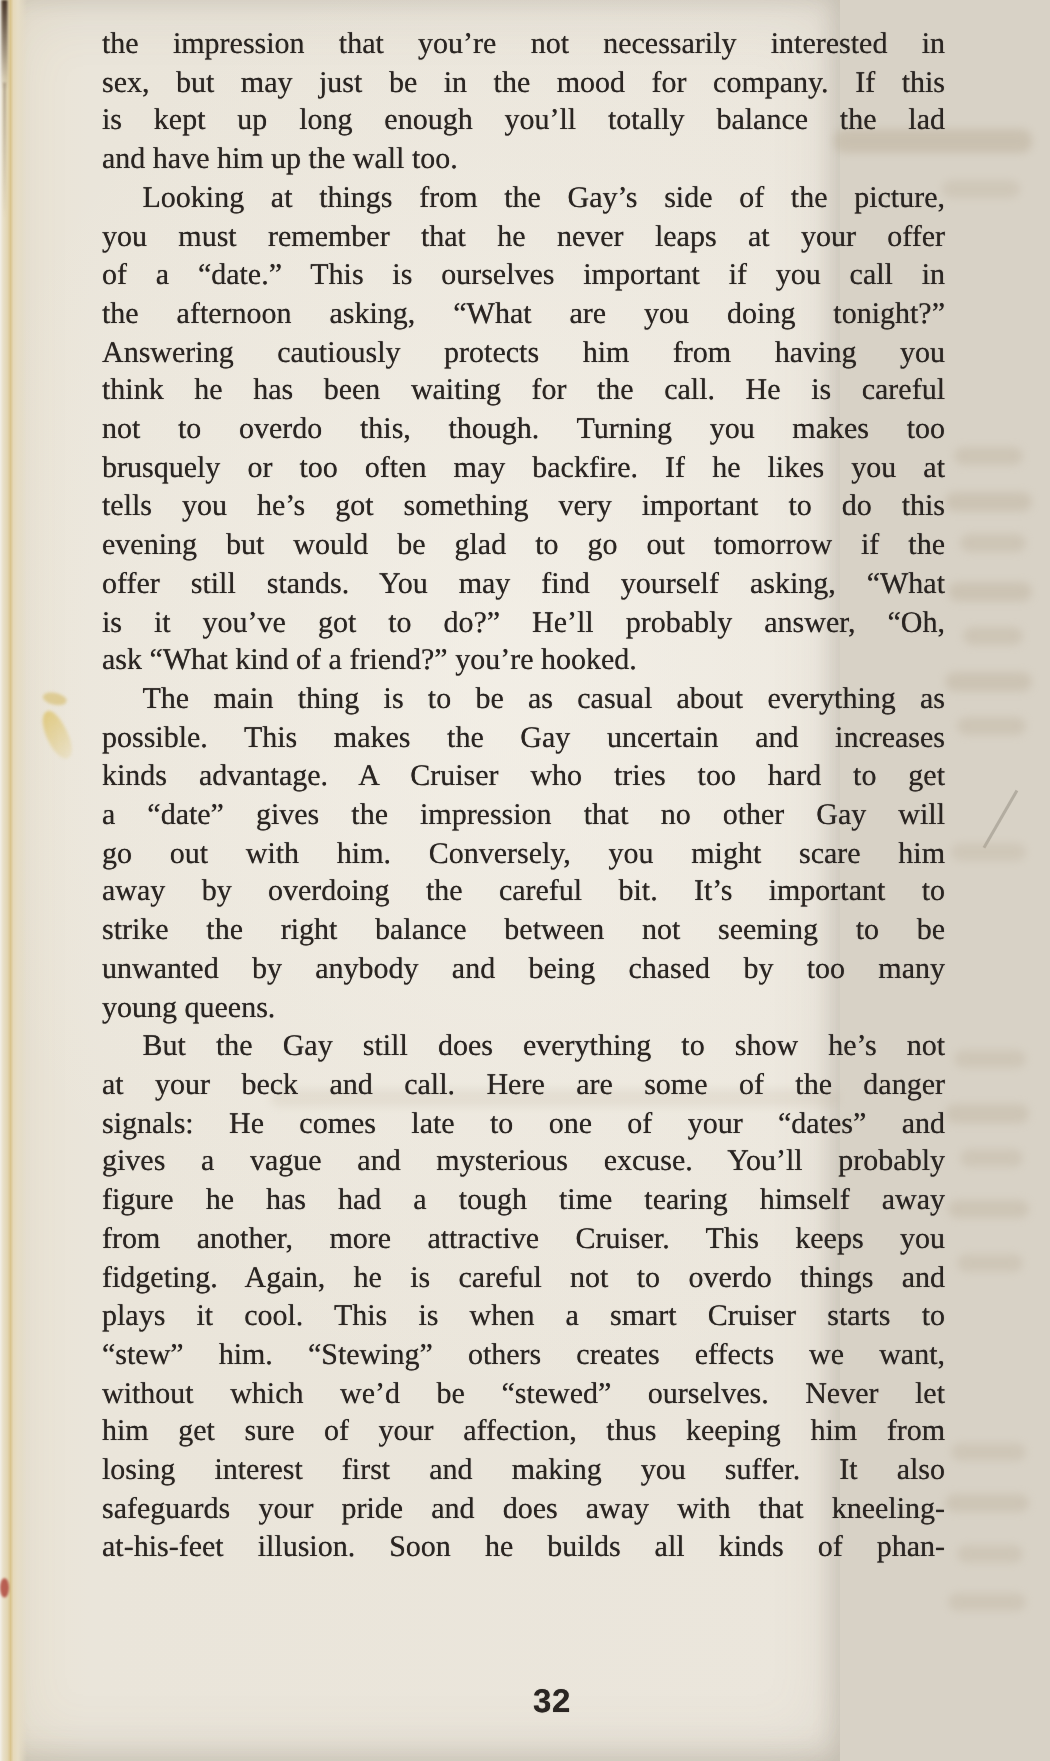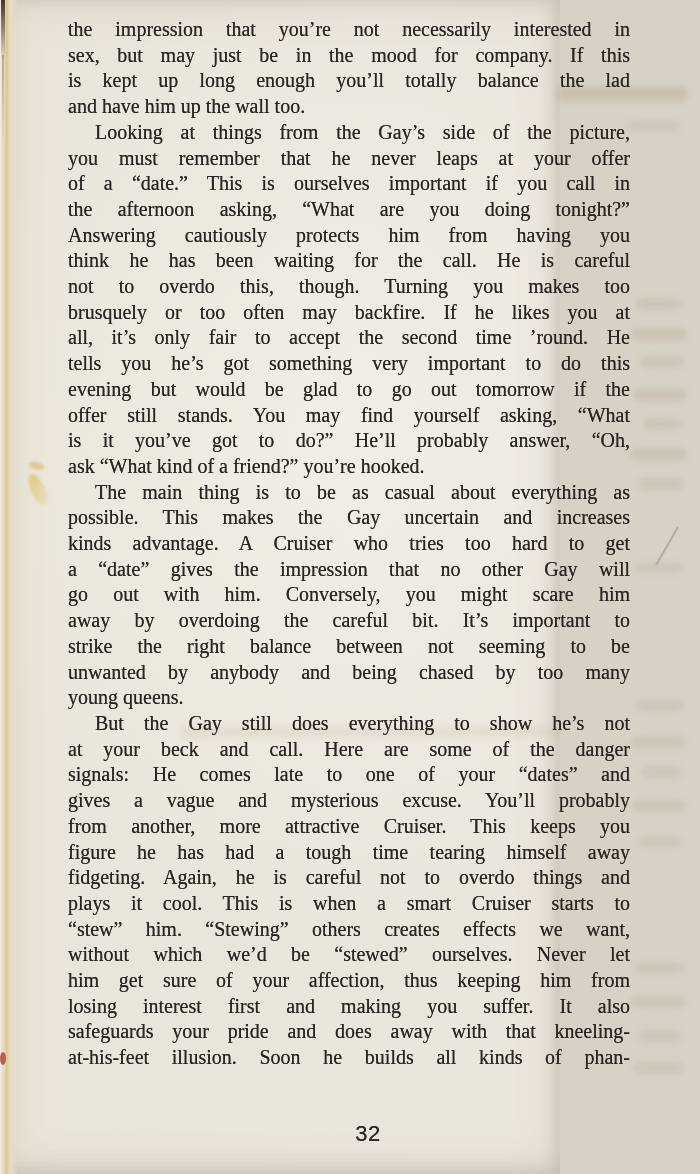--- a/index.html
+++ b/index.html
@@ -128,21 +128,21 @@
   
   .page-number {
     position: absolute;
     top: 1121px;
     left: 0;
     width: 700px;
     box-sizing: border-box;
     padding-left: 36px;
     text-align: center;
     font-family: "Liberation Sans", "DejaVu Sans", sans-serif;
-    font-weight: normal;
+    font-weight: bold;
     font-size: 22px;
     letter-spacing: 0.5px;
     color: var(--ink, #25211d);
     text-shadow: 0 0 0.5px rgba(37, 33, 29, 0.8);
   }
 </style>
 </head>
 <body>
 
 <div class="page">
@@ -186,21 +186,20 @@
       </div>
       <div class="para indent">
         <div class="line">Looking at things from the Gay’s side of the picture,</div>
         <div class="line">you must remember that he never leaps at your offer</div>
         <div class="line">of a “date.” This is ourselves important if you call in</div>
         <div class="line">the afternoon asking, “What are you doing tonight?”</div>
         <div class="line">Answering cautiously protects him from having you</div>
         <div class="line">think he has been waiting for the call. He is careful</div>
         <div class="line">not to overdo this, though. Turning you makes too</div>
         <div class="line">brusquely or too often may backfire. If he likes you at</div>
-        <div class="line">all, it’s only fair to accept the second time ’round. He</div>
         <div class="line">tells you he’s got something very important to do this</div>
         <div class="line">evening but would be glad to go out tomorrow if the</div>
         <div class="line">offer still stands. You may find yourself asking, “What</div>
         <div class="line">is it you’ve got to do?” He’ll probably answer, “Oh,</div>
         <div class="line line-last">ask “What kind of a friend?” you’re hooked.</div>
       </div>
       <div class="para indent">
         <div class="line">The main thing is to be as casual about everything as</div>
         <div class="line">possible. This makes the Gay uncertain and increases</div>
         <div class="line">kinds advantage. A Cruiser who tries too hard to get</div>
@@ -209,22 +208,22 @@
         <div class="line">away by overdoing the careful bit. It’s important to</div>
         <div class="line">strike the right balance between not seeming to be</div>
         <div class="line">unwanted by anybody and being chased by too many</div>
         <div class="line line-last">young queens.</div>
       </div>
       <div class="para indent">
         <div class="line">But the Gay still does everything to show he’s not</div>
         <div class="line">at your beck and call. Here are some of the danger</div>
         <div class="line">signals: He comes late to one of your “dates” and</div>
         <div class="line">gives a vague and mysterious excuse. You’ll probably</div>
+        <div class="line">figure he has had a tough time tearing himself away</div>
         <div class="line">from another, more attractive Cruiser. This keeps you</div>
-        <div class="line">figure he has had a tough time tearing himself away</div>
         <div class="line">fidgeting. Again, he is careful not to overdo things and</div>
         <div class="line">plays it cool. This is when a smart Cruiser starts to</div>
         <div class="line">“stew” him. “Stewing” others creates effects we want,</div>
         <div class="line">without which we’d be “stewed” ourselves. Never let</div>
         <div class="line">him get sure of your affection, thus keeping him from</div>
         <div class="line">losing interest first and making you suffer. It also</div>
         <div class="line">safeguards your pride and does away with that kneeling-</div>
         <div class="line">at-his-feet illusion. Soon he builds all kinds of phan-</div>
       </div>
     </div>

